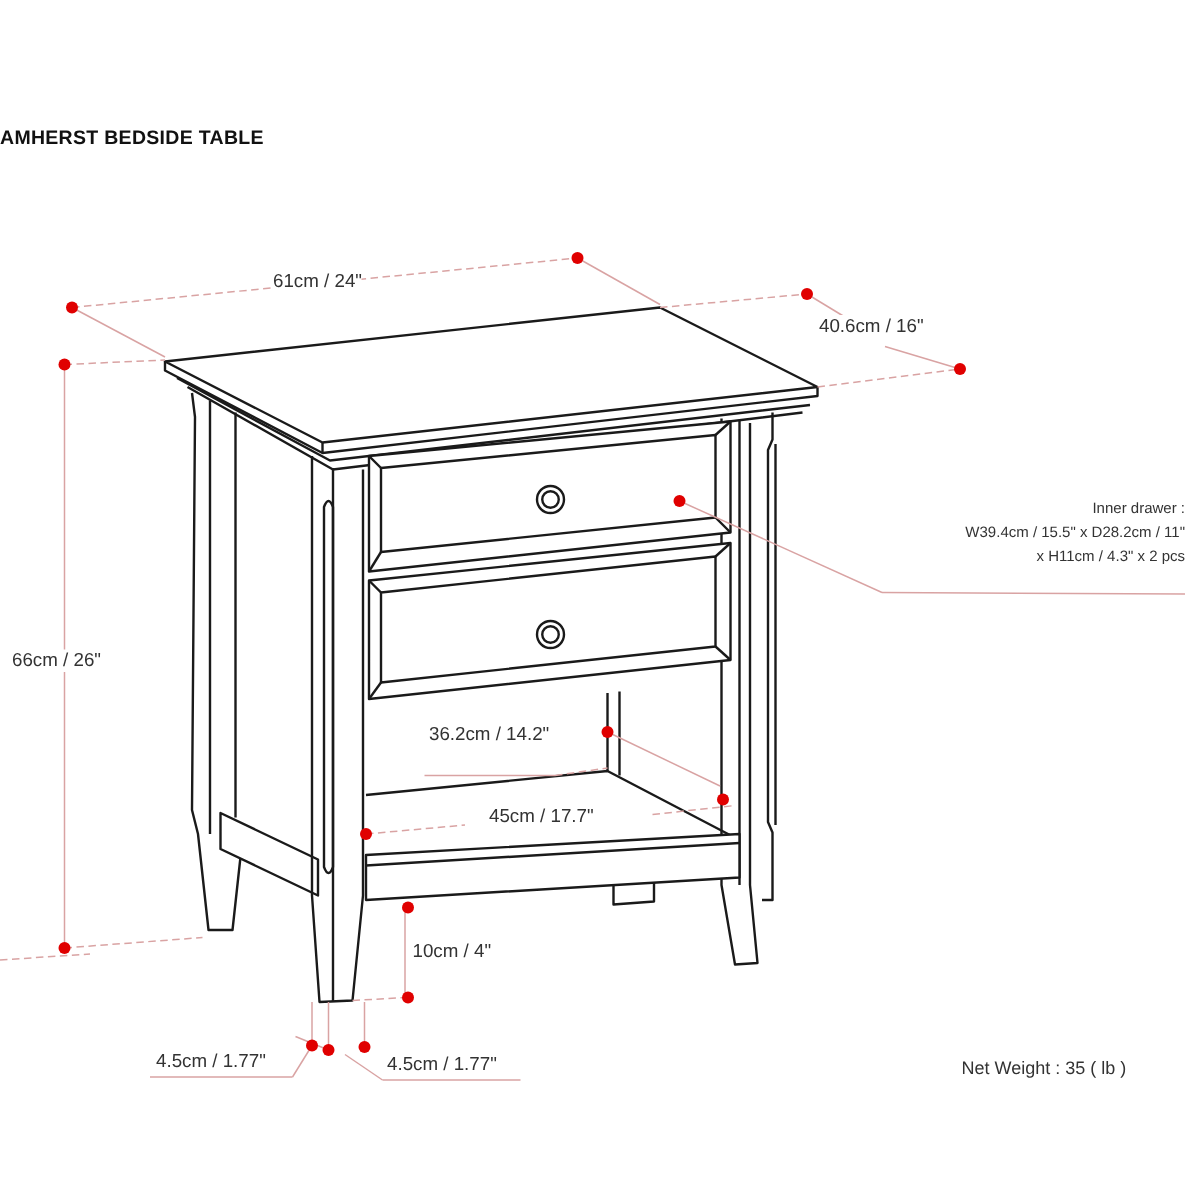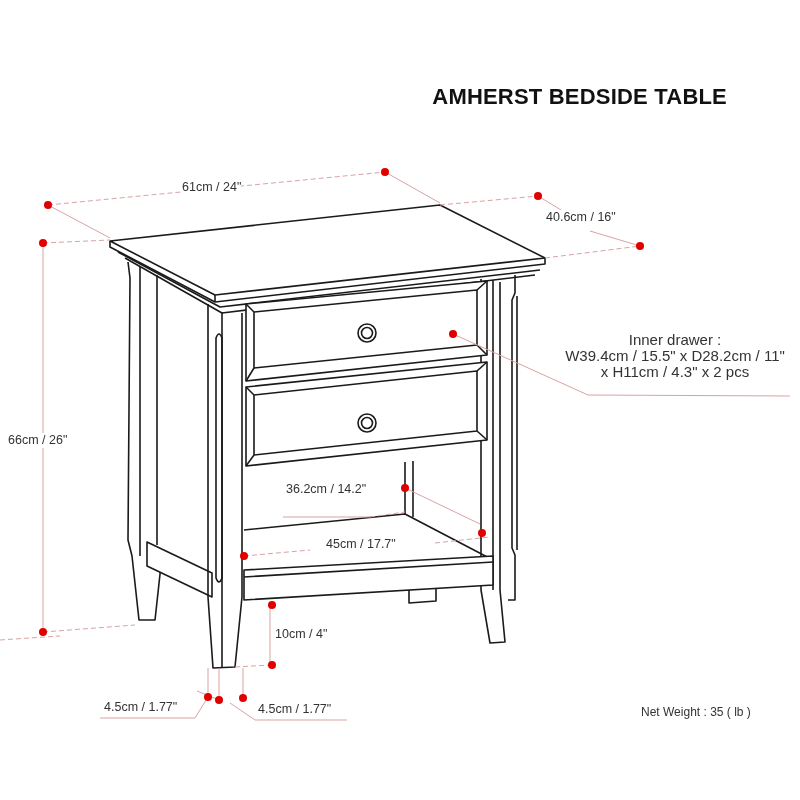--- a/index.html
+++ b/index.html
@@ -1,21 +1,21 @@
 <!DOCTYPE html>
 <html><head>
   <meta charset="utf-8">
   <style>
     html, body { margin: 0; padding: 0; background: #ffffff; }
     body { width: 800px; height: 800px; position: relative; overflow: hidden; font-family: "Liberation Sans", "DejaVu Sans", sans-serif; color: #222; }
-    .title { position: absolute; left: 0; width: 727px; top: 84px; text-align: right; font-weight: bold; font-size: 22px; letter-spacing: 0.2px; color: #111; }
+    .title { position: absolute; left: 0; width: 727px; top: 84px; text-align: left; font-weight: bold; font-size: 13px; letter-spacing: 0.2px; color: #111; }
     svg.drawing { position: absolute; left: 0; top: 0; width: 800px; height: 800px; }
     .lbl { position: absolute; font-size: 12.5px; color: #333; white-space: nowrap; background: #fff; line-height: 15px; }
     .lbl.nobg { background: transparent; }
-    .inner { position: absolute; left: 560px; top: 332px; width: 230px; text-align: center; font-size: 15px; color: #333; line-height: 16px; }
+    .inner { position: absolute; left: 560px; top: 332px; width: 230px; text-align: right; font-size: 10px; color: #333; line-height: 16px; }
     .inner div { white-space: nowrap; }
     .weight { position: absolute; left: 641px; top: 681px; font-size: 12px; color: #333; white-space: nowrap; margin-top: 24px; }
   </style>
 </head>
 <body>
 
 <div class="title">AMHERST BEDSIDE TABLE</div>
 
 <svg class="drawing" viewBox="0 0 800 800" xmlns="http://www.w3.org/2000/svg">
   <g fill="none" stroke="#1a1a1a" stroke-width="1.6" stroke-linejoin="round">

